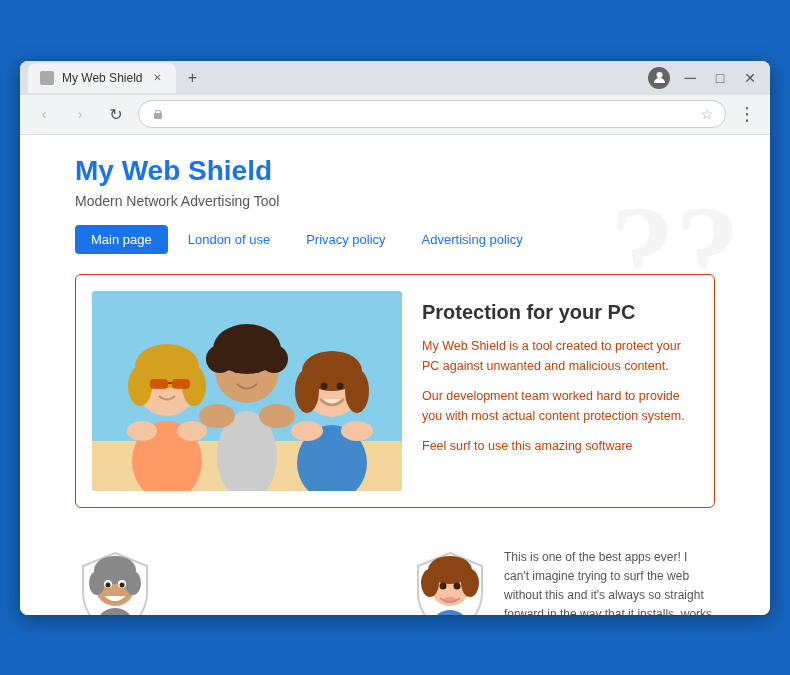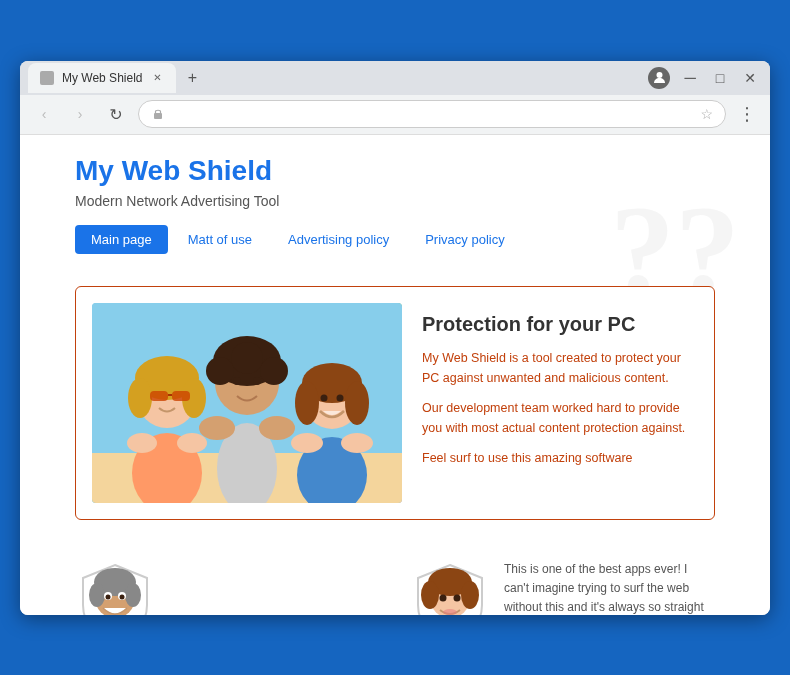--- a/index.html
+++ b/index.html
@@ -161,21 +161,21 @@
     .site-subtitle {
       font-size: 14px;
       color: #555;
       margin-bottom: 16px;
     }
 
     
     .nav-tabs {
       display: flex;
       gap: 4px;
-      margin-bottom: 32px;
+      margin-bottom: 20px;
       position: relative;
       z-index: 1;
     }
 
     .nav-tab {
       padding: 7px 16px;
       border-radius: 4px;
       font-size: 13px;
       cursor: pointer;
       text-decoration: none;
@@ -326,23 +326,23 @@
   <div class="page-content">
 
     <div style="position:absolute; right:30px; top:50px; font-size:130px; font-weight:bold; color:rgba(200,200,200,0.18); font-family:serif; z-index:0; user-select:none; line-height:1;">??</div>
 
     <div class="page-inner">
       <h1 class="site-title">My Web Shield</h1>
       <p class="site-subtitle">Modern Network Advertising Tool</p>
 
       <div class="nav-tabs">
         <a class="nav-tab active">Main page</a>
-        <a class="nav-tab inactive">Matt of use</a>
+        <a class="nav-tab inactive">London of use</a>
+        <a class="nav-tab inactive">Privacy policy</a>
         <a class="nav-tab inactive">Advertising policy</a>
-        <a class="nav-tab inactive">Privacy policy</a>
       </div>
 
       <div class="main-card">
         <div class="card-image">
           
           <svg width="310" height="200" viewBox="0 0 310 200" xmlns="http://www.w3.org/2000/svg">
 
             <rect width="310" height="200" fill="#87ceeb"></rect>
 
             <rect y="150" width="310" height="50" fill="#f4d59c"></rect>
@@ -397,21 +397,21 @@
             <path d="M231 108 Q240 116 249 108" fill="white" opacity="0.6"></path>
 
             <ellipse cx="215" cy="140" rx="16" ry="10" fill="#f5c5a3"></ellipse>
             <ellipse cx="265" cy="140" rx="16" ry="10" fill="#f5c5a3"></ellipse>
           </svg>
         </div>
 
         <div class="card-text">
           <h2 class="protection-title">Protection for your PC</h2>
           <p class="protection-desc">My Web Shield is a tool created to protect your PC against unwanted and malicious content.</p>
-          <p class="protection-desc">Our development team worked hard to provide you with most actual content protection against.</p>
+          <p class="protection-desc">Our development team worked hard to provide you with most actual content protection system.</p>
           <p class="protection-desc">Feel surf to use this amazing software</p>
         </div>
       </div>
 
       <div class="testimonials">
 
         <div class="testimonial">
           <div class="shield-avatar">
             <svg width="80" height="90" viewBox="0 0 80 90" xmlns="http://www.w3.org/2000/svg">
 

